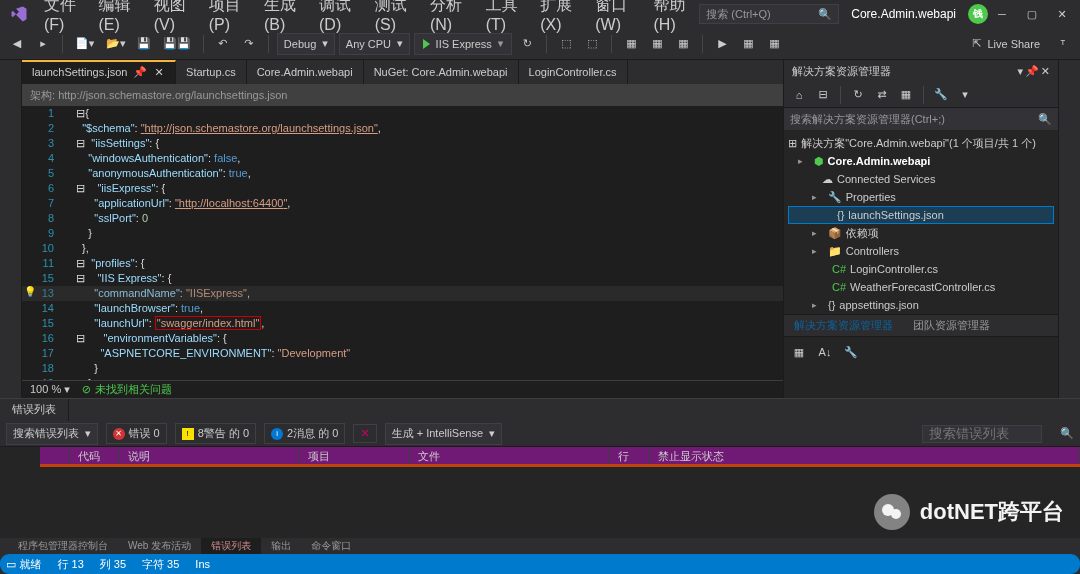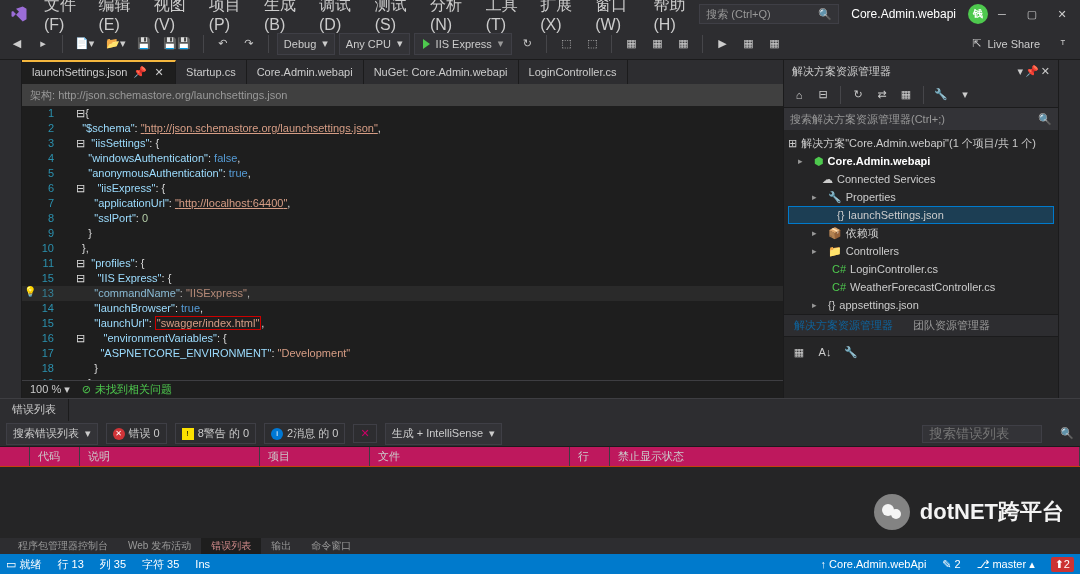--- a/index.html
+++ b/index.html
@@ -57,26 +57,26 @@
 .panel-tab.active { color: #0e639c; }
 .props-panel { height: 62px; background: #252526; border-top: 1px solid #1b1b1c; }
 .error-panel { height: 140px; background: #252526; border-top: 1px solid #3e3e42; display: flex; flex-direction: column; }
 .error-tabs { height: 22px; background: #2d2d30; display: flex; }
 .error-tab { padding: 3px 12px; color: #ccc; font-size: 11px; border-right: 1px solid #1b1b1c; }
 .error-toolbar { height: 26px; background: #2d2d30; display: flex; align-items: center; padding: 0 6px; gap: 8px; border-bottom: 1px solid #1b1b1c; }
 .err-chip { display: flex; align-items: center; gap: 4px; padding: 2px 6px; border: 1px solid #3f3f46; font-size: 11px; }
 .err-icon-x { width: 12px; height: 12px; background: #d13438; border-radius: 50%; display: flex; align-items: center; justify-content: center; color: #fff; font-size: 8px; }
 .err-icon-w { width: 12px; height: 12px; background: #fce100; display: flex; align-items: center; justify-content: center; color: #000; font-size: 8px; }
 .err-icon-i { width: 12px; height: 12px; background: #0078d4; border-radius: 50%; display: flex; align-items: center; justify-content: center; color: #fff; font-size: 8px; }
-.error-grid-header { height: 20px; background: #be185d; display: flex; font-size: 11px; border-bottom: 1px solid #c2410c; }
+.error-grid-header { height: 20px; background: #701a75; display: flex; font-size: 11px; border-bottom: 3px solid #c2410c; margin-left: 40px; }
 .grid-col { padding: 2px 8px; border-right: 1px solid #3e3e42; }
 .bottom-tabs { height: 16px; background: #2d2d30; display: flex; font-size: 10px; padding-left: 8px; }
 .bottom-tab { padding: 1px 10px; color: #999; cursor: pointer; }
 .bottom-tab.active { color: #c88; background: #1e1e1e; }
-.statusbar { height: 20px; background: #007acc; display: flex; align-items: center; padding: 0 6px; color: #fff; font-size: 11px; gap: 16px; }
+.statusbar { height: 20px; background: #007acc; display: flex; align-items: center; padding: 0 6px; color: #fff; font-size: 11px; gap: 16px; border-radius: 9px; }
 .statusbar .right { margin-left: auto; display: flex; gap: 16px; align-items: center; }
 .user-badge { width: 20px; height: 20px; border-radius: 50%; background: #4ec94e; display: flex; align-items: center; justify-content: center; color: #fff; font-size: 10px; font-weight: bold; }
 .watermark { position: absolute; right: 16px; bottom: 44px; display: flex; align-items: center; gap: 10px; color: #fff; font-size: 22px; font-weight: bold; opacity: 0.95; pointer-events: none; }
 .wechat-logo { width: 36px; height: 36px; background: #888; border-radius: 50%; display: flex; align-items: center; justify-content: center; }
 .red-outline { border: 1px solid #d00; }
 </style>
 </head>
 <body>
 
 <div class="titlebar">
@@ -378,26 +378,20 @@
   <div class="bottom-tab">输出</div>
   <div class="bottom-tab">命令窗口</div>
 </div>
 
 <div class="statusbar">
   <span>▭ <span>就绪</span></span>
   <span style="">行 13</span>
   <span>列 35</span>
   <span>字符 35</span>
   <span>Ins</span>
-  <div class="right">
-    <span>↑ <span>Core.Admin.webApi</span></span>
-    <span>✎ 2</span>
-    <span>⎇ <span>master</span> ▴</span>
-    <span style="background:#c33;padding:1px 4px;border-radius:2px">⬆2</span>
-  </div>
 </div>
 
 <div class="watermark">
   <div class="wechat-logo">
       <svg width="24" height="24" viewBox="0 0 24 24">
         <circle cx="8" cy="10" r="6" fill="#fff"></circle>
         <circle cx="16" cy="14" r="5" fill="#fff"></circle>
       </svg>
     </div>
   <span>dotNET跨平台</span>

